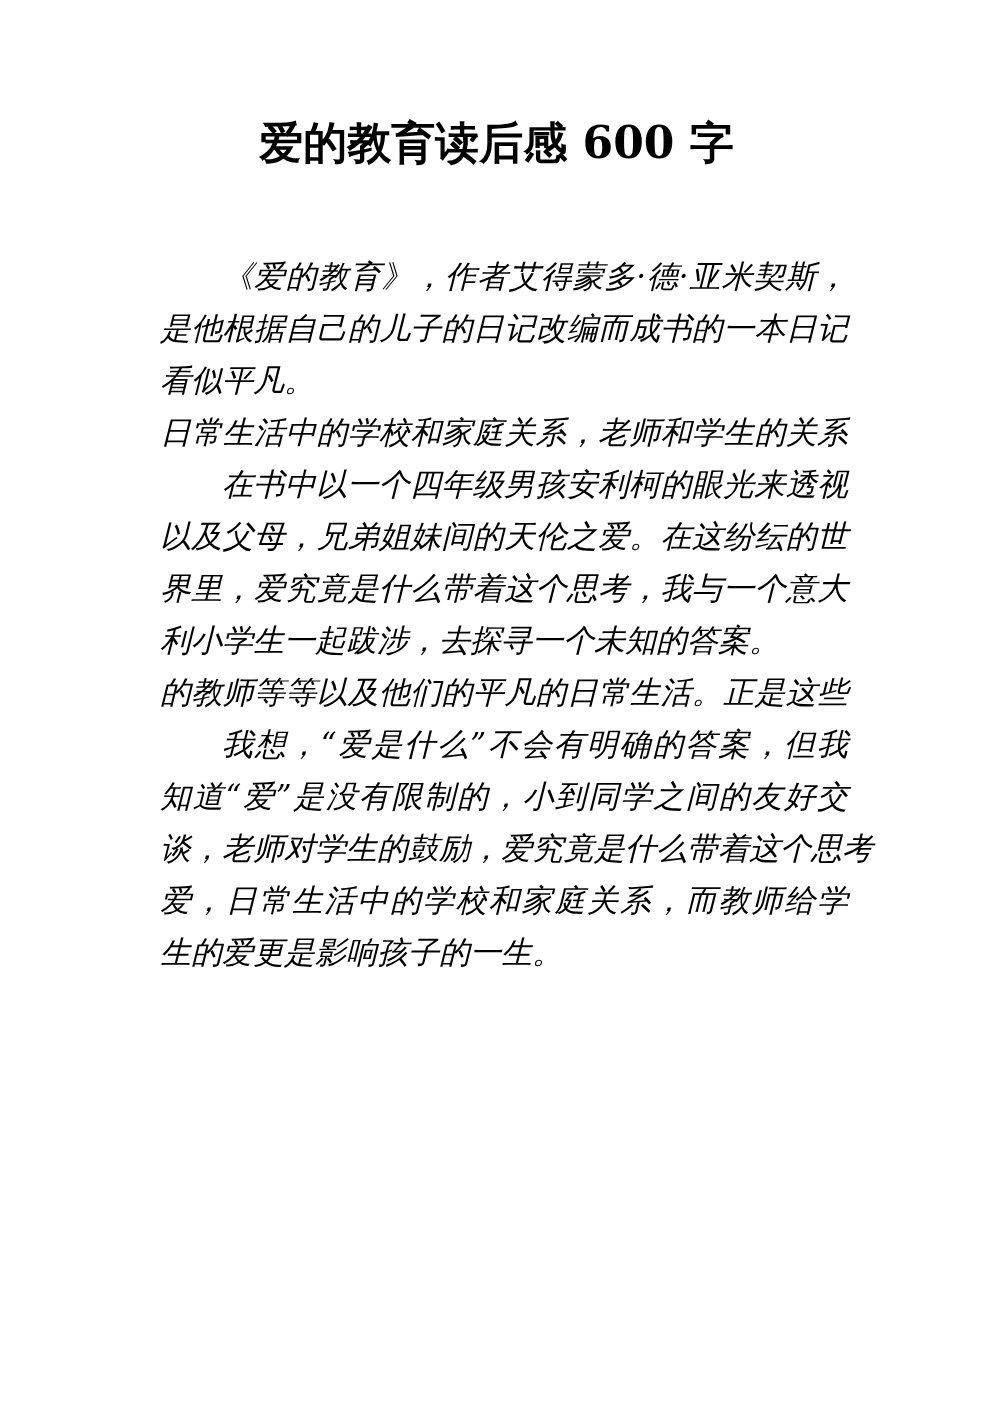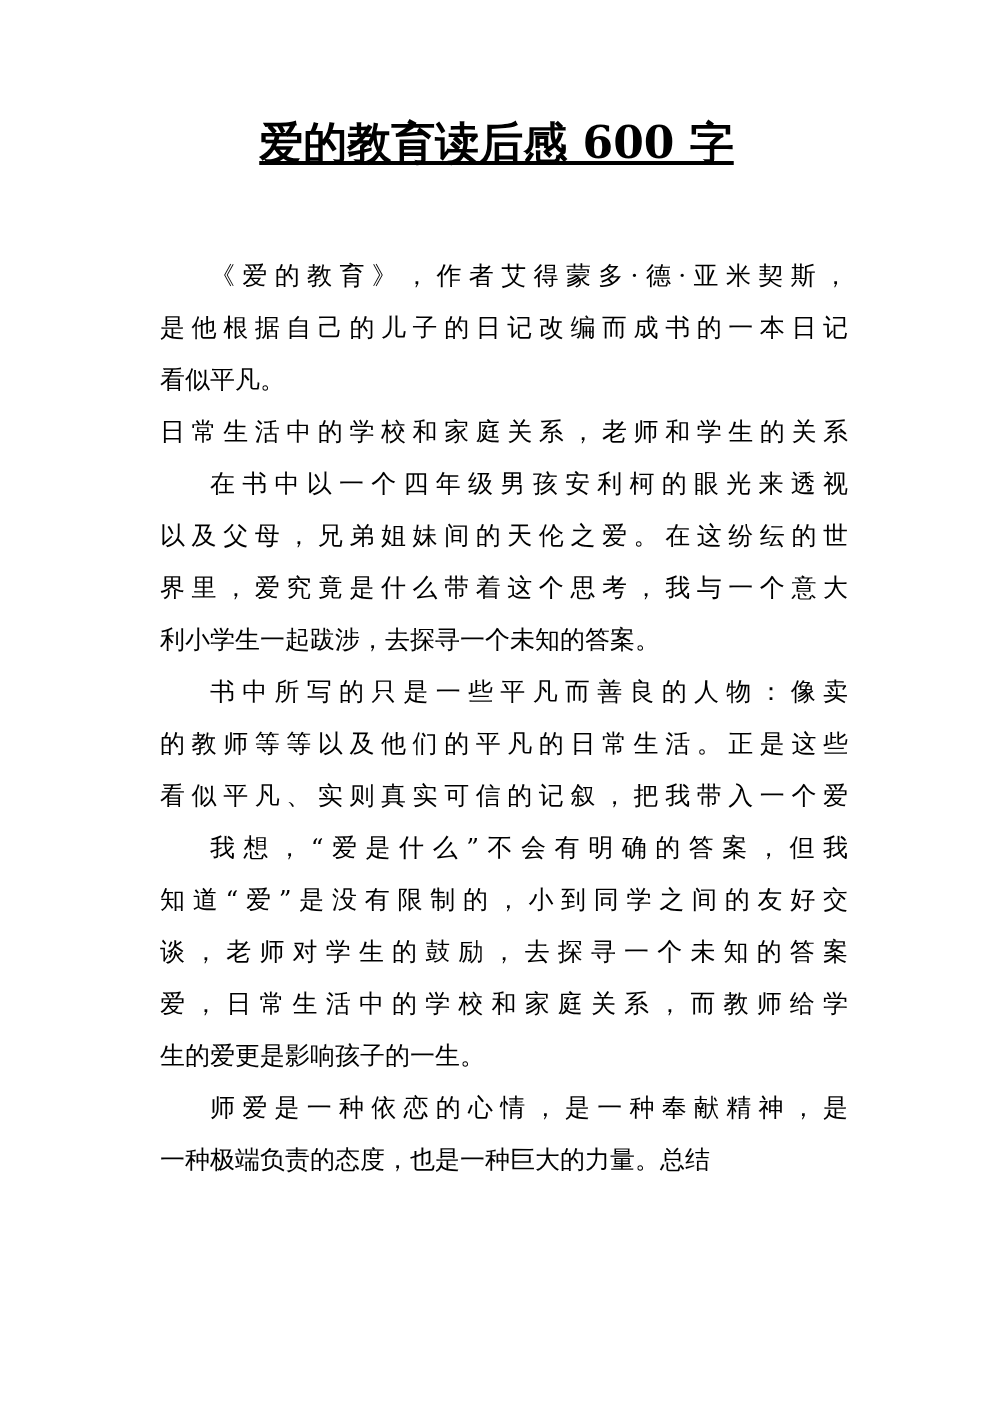--- a/index.html
+++ b/index.html
@@ -23,40 +23,40 @@
   }
   .doc-title {
     margin: 0;
     padding-top: 118px;
     font-size: 44px;
     line-height: 50px;
     font-weight: bold;
     text-align: center;
     color: #000000;
     font-family: "DejaVu Serif", "Liberation Serif", serif;
-    text-decoration: underline;
   }
   .content {
     margin-top: 82px;
     margin-left: 160px;
     margin-right: 145px; 
   }
   .paragraph {
     margin: 0;
     padding: 0;
   }
   .text-line {
-    font-size: 25px;
+    font-size: 31px;
     line-height: 52px;
     height: 52px;
     text-align: justify;
     text-align-last: justify;
     text-justify: inter-character;
     white-space: nowrap;
     color: #000000;
+    font-style: italic;
   }
   .text-line.first {
     text-indent: 2em;
   }
   .text-line.last {
     text-align-last: left;
   }
 </style>
 </head>
 <body>
@@ -70,29 +70,23 @@
         <div class="text-line last">看似平凡。</div>
       </div>
       <div class="paragraph">
         <div class="text-line">日常生活中的学校和家庭关系，老师和学生的关系</div>
         <div class="text-line first">在书中以一个四年级男孩安利柯的眼光来透视</div>
         <div class="text-line">以及父母，兄弟姐妹间的天伦之爱。在这纷纭的世</div>
         <div class="text-line">界里，爱究竟是什么带着这个思考，我与一个意大</div>
         <div class="text-line last">利小学生一起跋涉，去探寻一个未知的答案。</div>
       </div>
       <div class="paragraph">
-        <div class="text-line first">书中所写的只是一些平凡而善良的人物：像卖</div>
         <div class="text-line">的教师等等以及他们的平凡的日常生活。正是这些</div>
-        <div class="text-line">看似平凡、实则真实可信的记叙，把我带入一个爱</div>
       </div>
       <div class="paragraph">
         <div class="text-line first">我想，“爱是什么”不会有明确的答案，但我</div>
         <div class="text-line">知道“爱”是没有限制的，小到同学之间的友好交</div>
-        <div class="text-line">谈，老师对学生的鼓励，去探寻一个未知的答案</div>
+        <div class="text-line">谈，老师对学生的鼓励，爱究竟是什么带着这个思考</div>
         <div class="text-line">爱，日常生活中的学校和家庭关系，而教师给学</div>
         <div class="text-line last">生的爱更是影响孩子的一生。</div>
-      </div>
-      <div class="paragraph">
-        <div class="text-line first">师爱是一种依恋的心情，是一种奉献精神，是</div>
-        <div class="text-line last">一种极端负责的态度，也是一种巨大的力量。总结</div>
       </div>
     </div>
 </div>
 
 </body></html>

